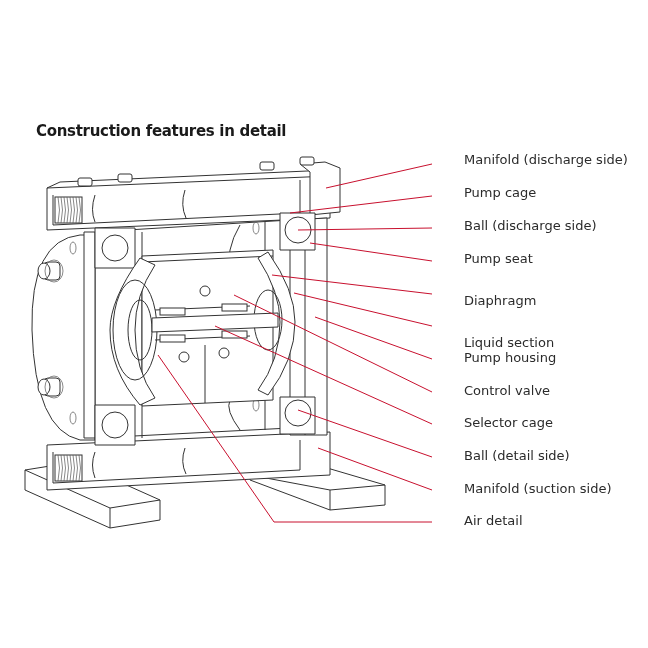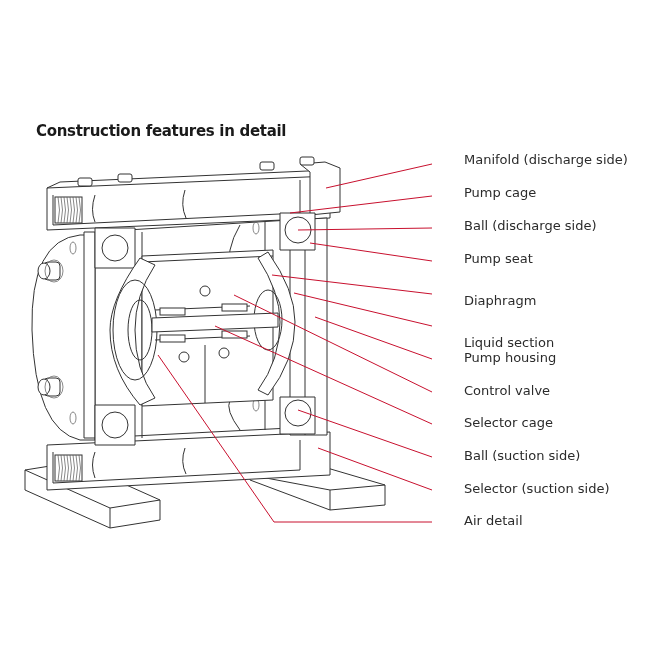--- a/index.html
+++ b/index.html
@@ -136,15 +136,15 @@
 
 <div class="label" style="top:153px">Manifold (discharge side)</div>
 <div class="label" style="top:186px">Pump cage</div>
 <div class="label" style="top:219px">Ball (discharge side)</div>
 <div class="label" style="top:252px">Pump seat</div>
 <div class="label" style="top:294px">Diaphragm</div>
 <div class="label" style="top:336px">Liquid section</div>
 <div class="label" style="top:351px">Pump housing</div>
 <div class="label" style="top:384px">Control valve</div>
 <div class="label" style="top:416px">Selector cage</div>
-<div class="label" style="top:449px">Ball (suction side)</div>
-<div class="label" style="top:482px">Selector (suction side)</div>
+<div class="label" style="top:449px">Ball (detail side)</div>
+<div class="label" style="top:482px">Manifold (suction side)</div>
 <div class="label" style="top:514px">Air detail</div>
 
 </body></html>

